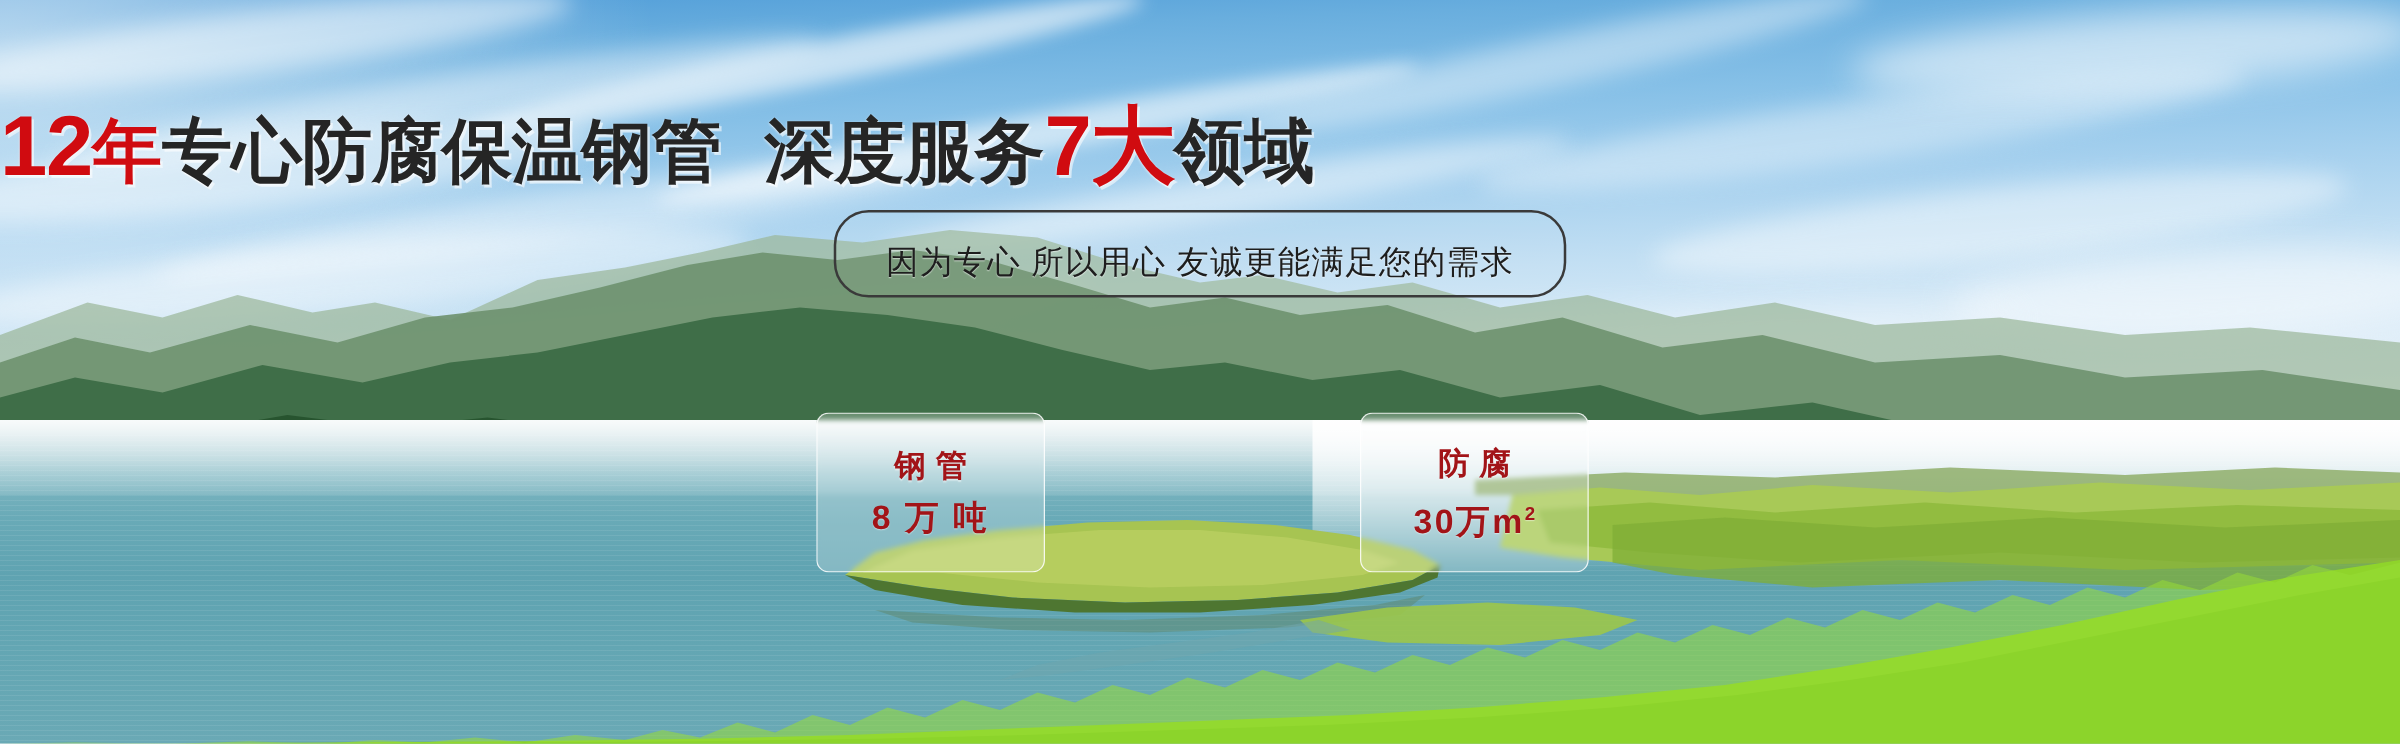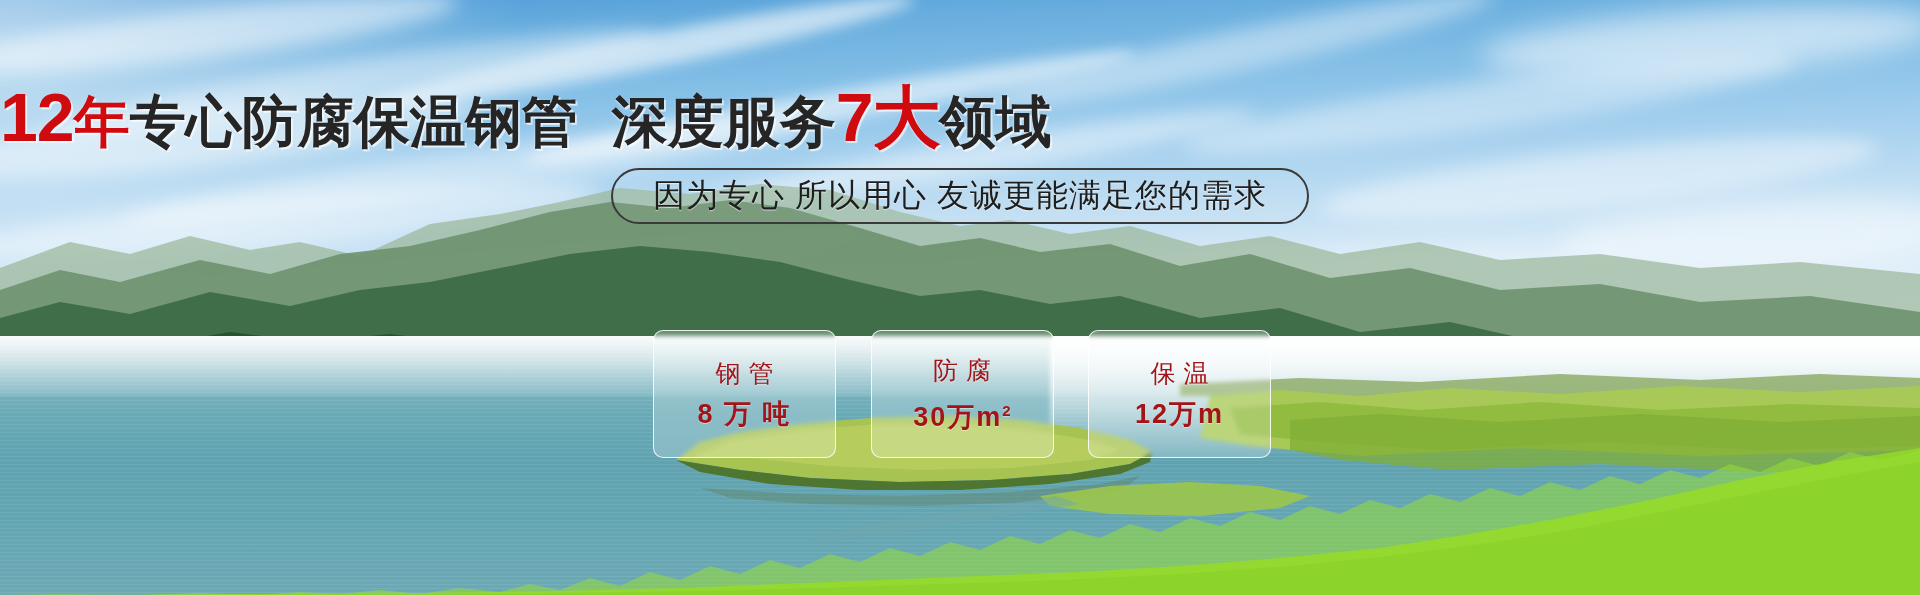--- a/index.html
+++ b/index.html
@@ -116,24 +116,24 @@
     color:#d00b10;
   }
   .headline .hl-gap { display:inline-block; width:34px; }
 
   
   .subtitle-wrap {
     position:absolute; left:0; top:168px; width:1920px; text-align:center;
   }
   .subtitle {
     display:inline-block;
-    padding:9px 40px 11px 40px;
+    padding:23px 40px 11px 40px;
     border:2px solid #3a3a3a;
     border-radius:28px;
-    font-size:32px;
+    font-size:26px;
     line-height:32px;
     color:#1e1e1e;
     letter-spacing:1px;
     white-space:nowrap;
     background:rgba(255,255,255,0.05);
     text-shadow:0 1px 1px rgba(255,255,255,.6);
   }
 
   
   .stats {
@@ -153,21 +153,21 @@
     align-items:center;
     justify-content:center;
     gap:14px;
   }
   .stat-label {
     font-size:25px;
     line-height:26px;
     color:#a21418;
     letter-spacing:8px;
     text-indent:8px;
-    font-weight:400;
+    font-weight:700;
     text-shadow:0 1px 1px rgba(255,255,255,.45);
   }
   .stat-value {
     font-size:27px;
     line-height:28px;
     color:#a21418;
     letter-spacing:2px;
     font-weight:700;
     text-shadow:0 1px 1px rgba(255,255,255,.45);
   }
@@ -296,20 +296,16 @@
     <div class="stat-card">
       <div class="stat-label">钢管</div>
       <div class="stat-value"><span>8 万 吨</span></div>
     </div>
 
     <div class="stat-card">
       <div class="stat-label">防腐</div>
       <div class="stat-value"><span>30万m</span><sup>2</sup></div>
     </div>
 
-    <div class="stat-card">
-      <div class="stat-label">保温</div>
-      <div class="stat-value"><span>12万m</span></div>
-    </div>
 
   </div>
 
 </div>
 
 </body></html>

